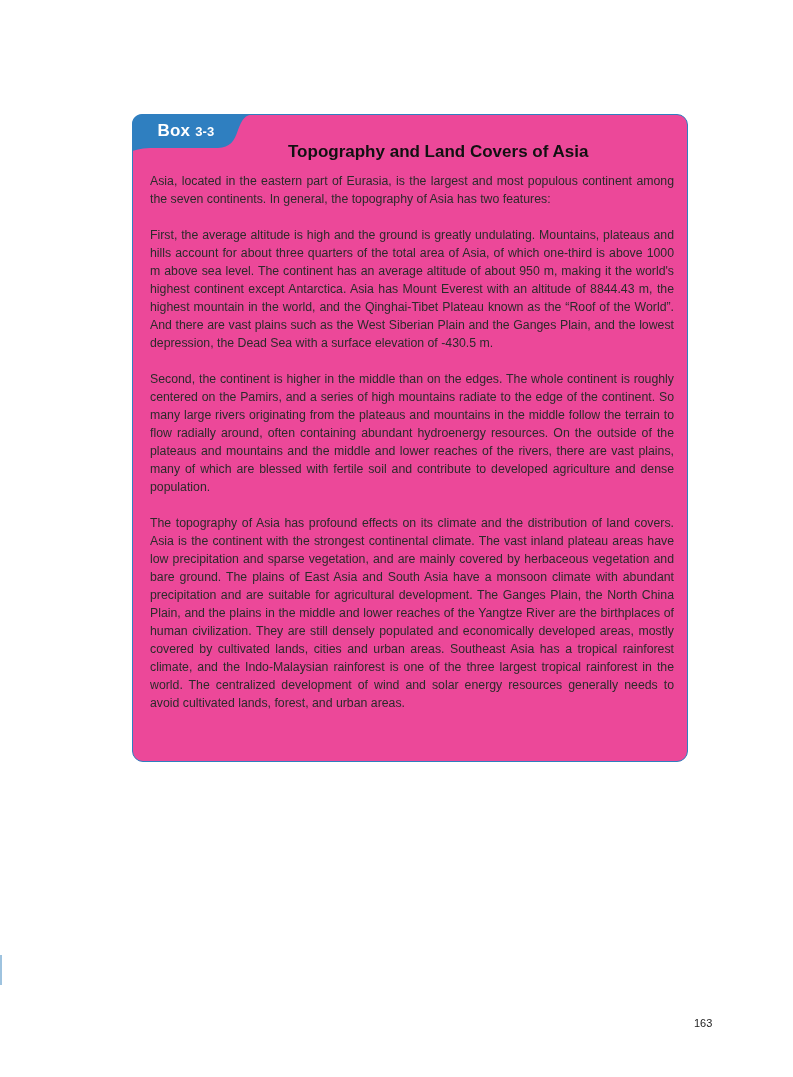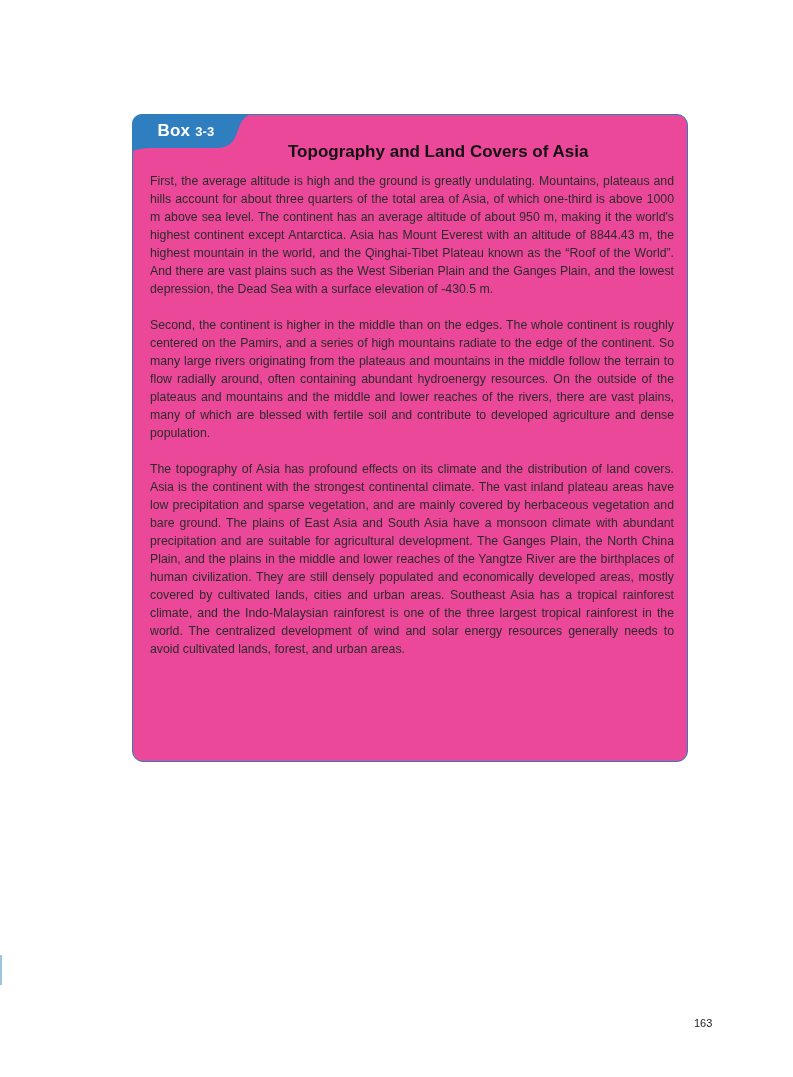--- a/index.html
+++ b/index.html
@@ -28,20 +28,21 @@
     <svg width="125" height="37" viewBox="0 0 125 37">
       <path d="M11,0 L125,0 C112,0 110,6 106,16 C102,28 98,33 86,34 L18,34 C8,34 2,37 0,37 L0,11 C0,4 4,0 11,0 Z" fill="#2f7fc0"></path>
     </svg>
     <div class="tab-label">
       <span>Box</span>
       <span class="num">3-3</span>
     </div>
   </div>
   <div class="box-title">Topography and Land Covers of Asia</div>
   <div class="body-text">
+    <p>Asia, located in the eastern part of Eurasia, is the largest and most populous continent among the seven continents. In general, the topography of Asia has two features:</p>
     <p>First, the average altitude is high and the ground is greatly undulating. Mountains, plateaus and hills account for about three quarters of the total area of Asia, of which one-third is above 1000 m above sea level. The continent has an average altitude of about 950 m, making it the world's highest continent except Antarctica. Asia has Mount Everest with an altitude of 8844.43 m, the highest mountain in the world, and the Qinghai-Tibet Plateau known as the “Roof of the World”. And there are vast plains such as the West Siberian Plain and the Ganges Plain, and the lowest depression, the Dead Sea with a surface elevation of -430.5 m.</p>
     <p>Second, the continent is higher in the middle than on the edges. The whole continent is roughly centered on the Pamirs, and a series of high mountains radiate to the edge of the continent. So many large rivers originating from the plateaus and mountains in the middle follow the terrain to flow radially around, often containing abundant hydroenergy resources. On the outside of the plateaus and mountains and the middle and lower reaches of the rivers, there are vast plains, many of which are blessed with fertile soil and contribute to developed agriculture and dense population.</p>
     <p>The topography of Asia has profound effects on its climate and the distribution of land covers. Asia is the continent with the strongest continental climate. The vast inland plateau areas have low precipitation and sparse vegetation, and are mainly covered by herbaceous vegetation and bare ground. The plains of East Asia and South Asia have a monsoon climate with abundant precipitation and are suitable for agricultural development. The Ganges Plain, the North China Plain, and the plains in the middle and lower reaches of the Yangtze River are the birthplaces of human civilization. They are still densely populated and economically developed areas, mostly covered by cultivated lands, cities and urban areas. Southeast Asia has a tropical rainforest climate, and the Indo-Malaysian rainforest is one of the three largest tropical rainforest in the world. The centralized development of wind and solar energy resources generally needs to avoid cultivated lands, forest, and urban areas.</p>
   </div>
 </div>
 
 <div class="left-mark"></div>
 <div class="page-number">163</div>
 
 </body></html>

